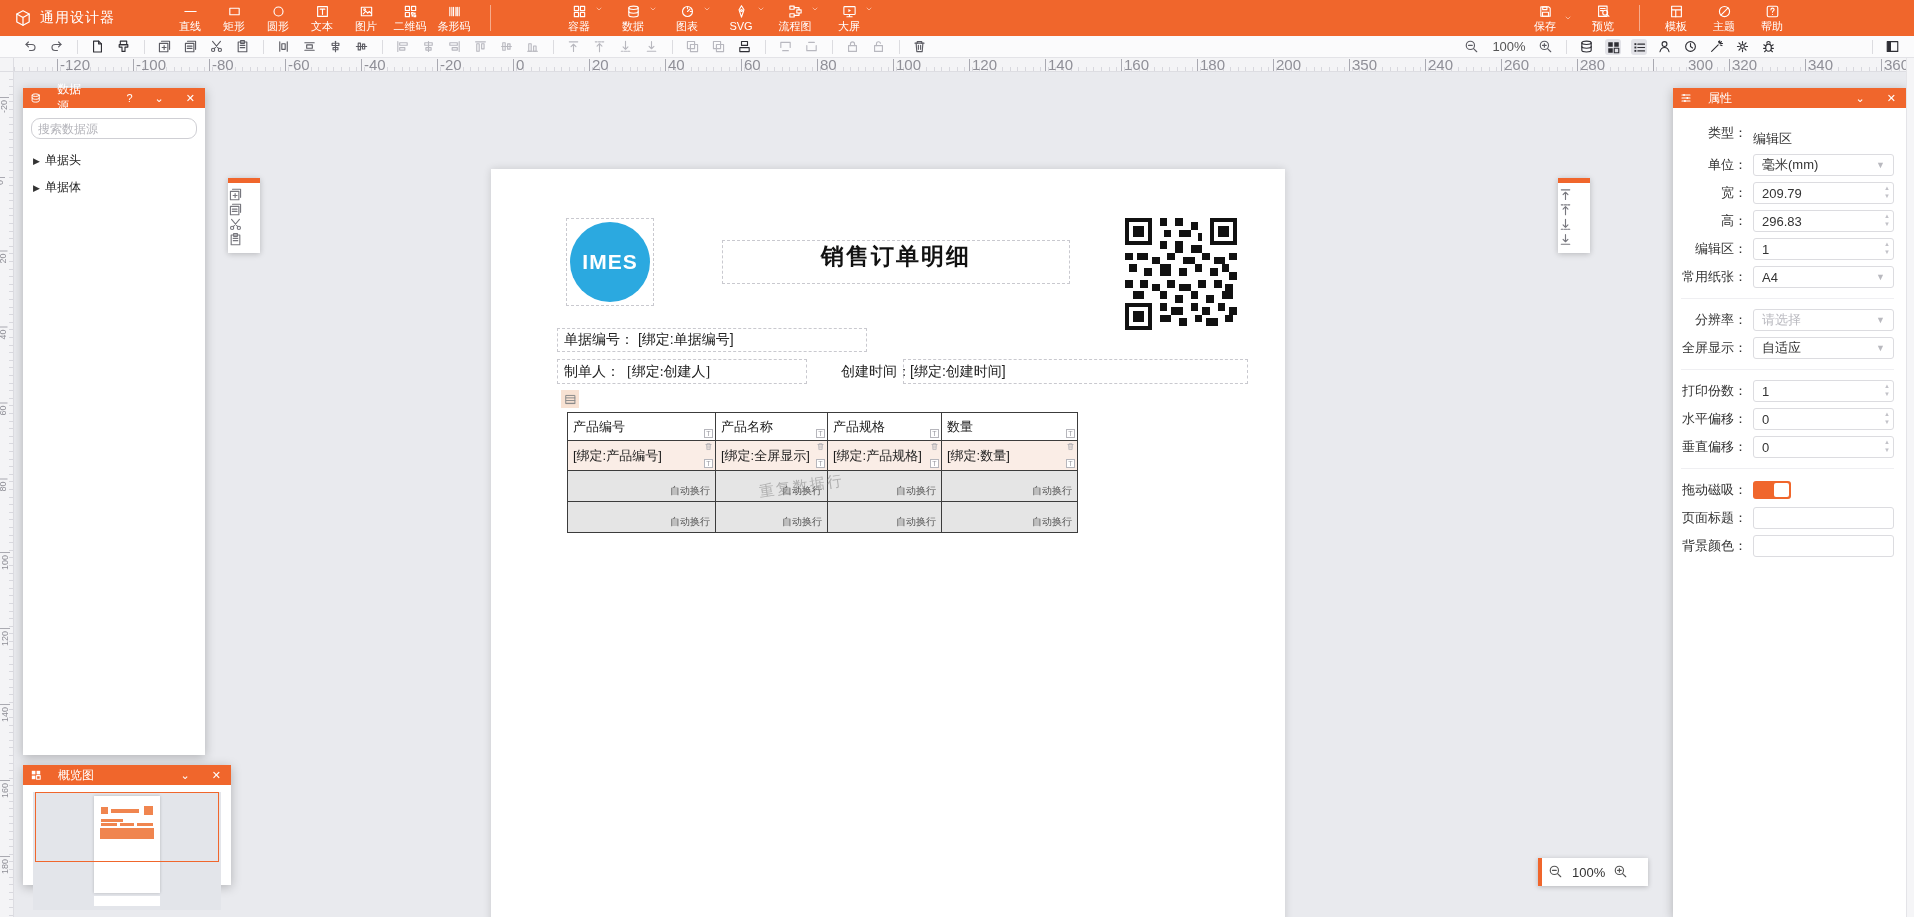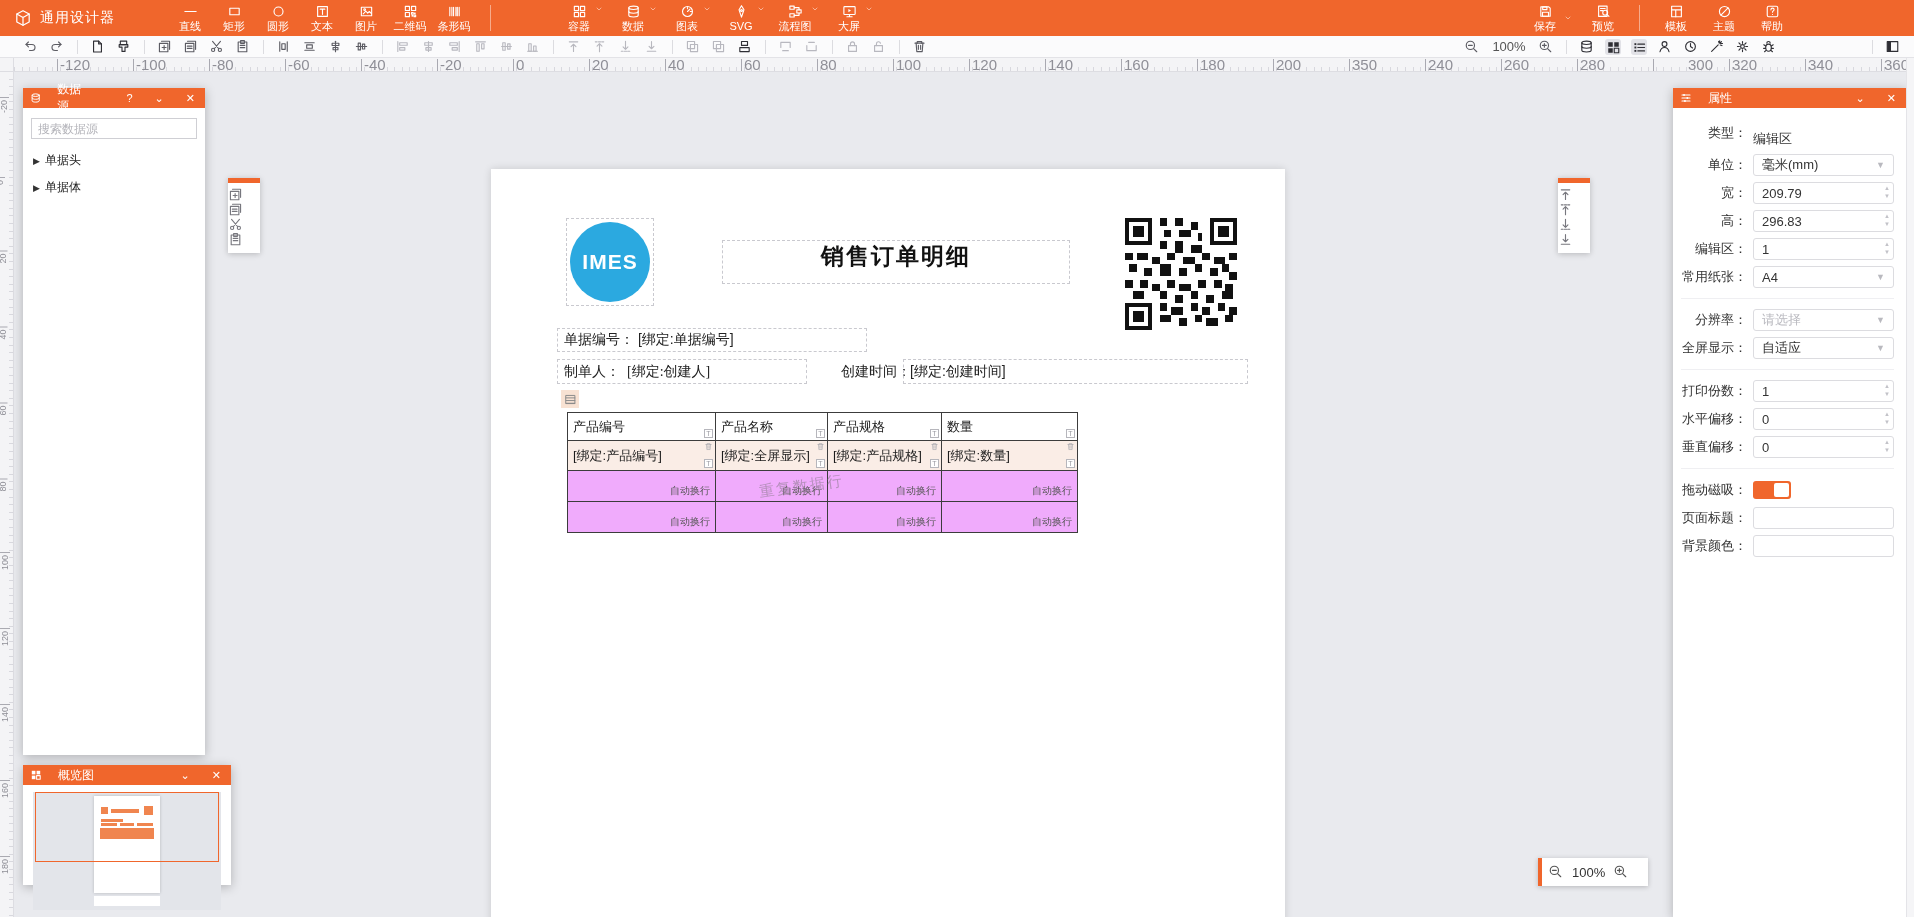--- a/index.html
+++ b/index.html
@@ -55,21 +55,21 @@
   .f-creator { left:66px; top:190px; width:250px; height:25px;font-family:Liberation Serif, serif; }
   .f-ctime-label { left:344px; top:190px; height:25px; border:none; }
   .f-ctime-value { left:412px; top:190px; width:345px; height:25px; }
   .el-tbl-icon { position:absolute; left:70px; top:221px; width:18px; height:18px; background:#F8E2D3; display:flex; align-items:center; justify-content:center; color:#8a8a8a; }
   .el-tbl-icon .ic { width:13px; height:13px; }
 
   .rpt-table { position:absolute; left:76px; top:243px; width:510px; border-collapse:collapse; table-layout:fixed; }
   .rpt-table td { border:1px solid #3C3C3C; position:relative; font-size:13px; color:#1c1c1c; padding:0 5px; overflow:hidden; }
   .rpt-table tr.hdr td { height:28px; background:#fff; }
   .rpt-table tr.bind td { height:30px; background:#FAEDE6; }
-  .rpt-table tr.rep td { height:31px; background:#f0abfc; font-size:10px; color:#555; text-align:right; vertical-align:bottom; padding-bottom:3px; }
+  .rpt-table tr.rep td { height:31px; background:#e5e5e5; font-size:10px; color:#555; text-align:right; vertical-align:bottom; padding-bottom:3px; }
   .t-badge { position:absolute; right:2px; bottom:2px; width:9px; height:9px; border:1px solid #B6B6BC; color:#9a9aa2; font-size:7px; line-height:8px; text-align:center; background:#fff; }
   .c-trash { position:absolute; right:2px; top:1px; width:9px; height:9px; color:#ABABB2; }
   .c-trash .ic { width:9px; height:9px; }
   .watermark { position:absolute; left:268px; top:308px; font-size:15px; color:rgba(110,110,110,.45); transform:rotate(-8deg); letter-spacing:2px; white-space:nowrap; }
 
   
   .minibar { position:absolute; width:32px; background:#fff; box-shadow:0 1px 6px rgba(0,0,0,.22); z-index:10; padding-bottom:6px; }
   .minibar .handle { height:5px; background:#F0662C; margin-bottom:4px; }
   .minibar .t2i { margin:7px auto; color:#77777e; }
   .mini-left { left:214px; top:106px; }
@@ -82,21 +82,21 @@
   .zw-label { font-size:13px; color:#333; }
 
   
   .panel { position:absolute; background:#fff; box-shadow:0 2px 10px rgba(0,0,0,.25); z-index:20; }
   .panel-h { height:20px; background:#F0662C; color:#fff; display:flex; align-items:center; padding:0 7px; gap:16px; font-size:12px; }
   .panel-h .ic { width:12px; height:12px; stroke-width:1.4; }
   .panel-h .ph-gap { flex:1; }
   .panel-h .ph-btn { font-size:11px; cursor:pointer; padding:0 3px; line-height:18px; }
   .p-datasource { left:23px; top:88px; width:182px; height:667px; }
   .ds-search { margin:10px 8px 0 8px; }
-  .ds-search input { width:166px; height:21px; border:1px solid #CFCFD4; border-radius:0; font-size:12px; padding:0 6px; color:#333; }
+  .ds-search input { width:166px; height:21px; border:1px solid #CFCFD4; border-radius:9px; font-size:12px; padding:0 6px; color:#333; }
   .ds-search input::placeholder { color:#B4B4BA; }
   .ds-item { display:flex; align-items:center; gap:5px; padding:5px 10px; font-size:12px; color:#222; cursor:pointer; }
   .ds-item .tri { font-size:9px; color:#333; }
   .ds-tree { margin-top:8px; }
 
   .p-overview { left:23px; top:765px; width:208px; height:120px; }
   .ov-body { position:relative; margin:7px 10px; width:188px; height:118px; background:#E3E5EA; overflow:hidden; }
   .ov-thumb { position:absolute; left:61px; top:4px; width:66px; height:97px; background:#fff; box-shadow:0 0 3px rgba(0,0,0,.2); }
   .ov-thumb2 { position:absolute; left:61px; top:104px; width:66px; height:10px; background:#fff; }
   .ov-view { position:absolute; left:2px; top:0px; width:184px; height:70px; border:1px solid #F0662C; }

